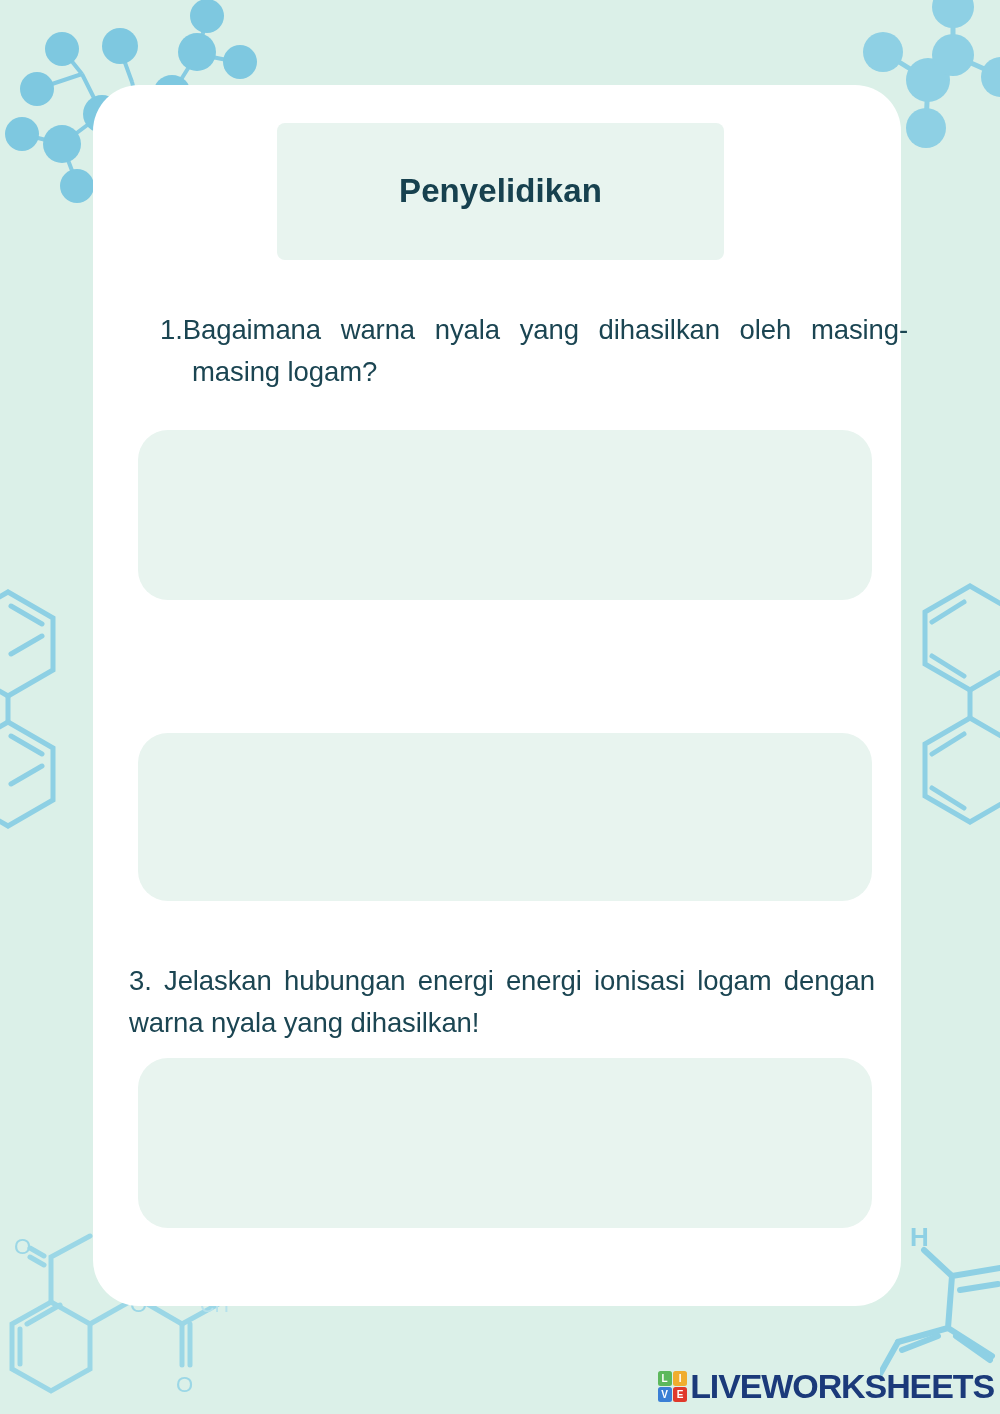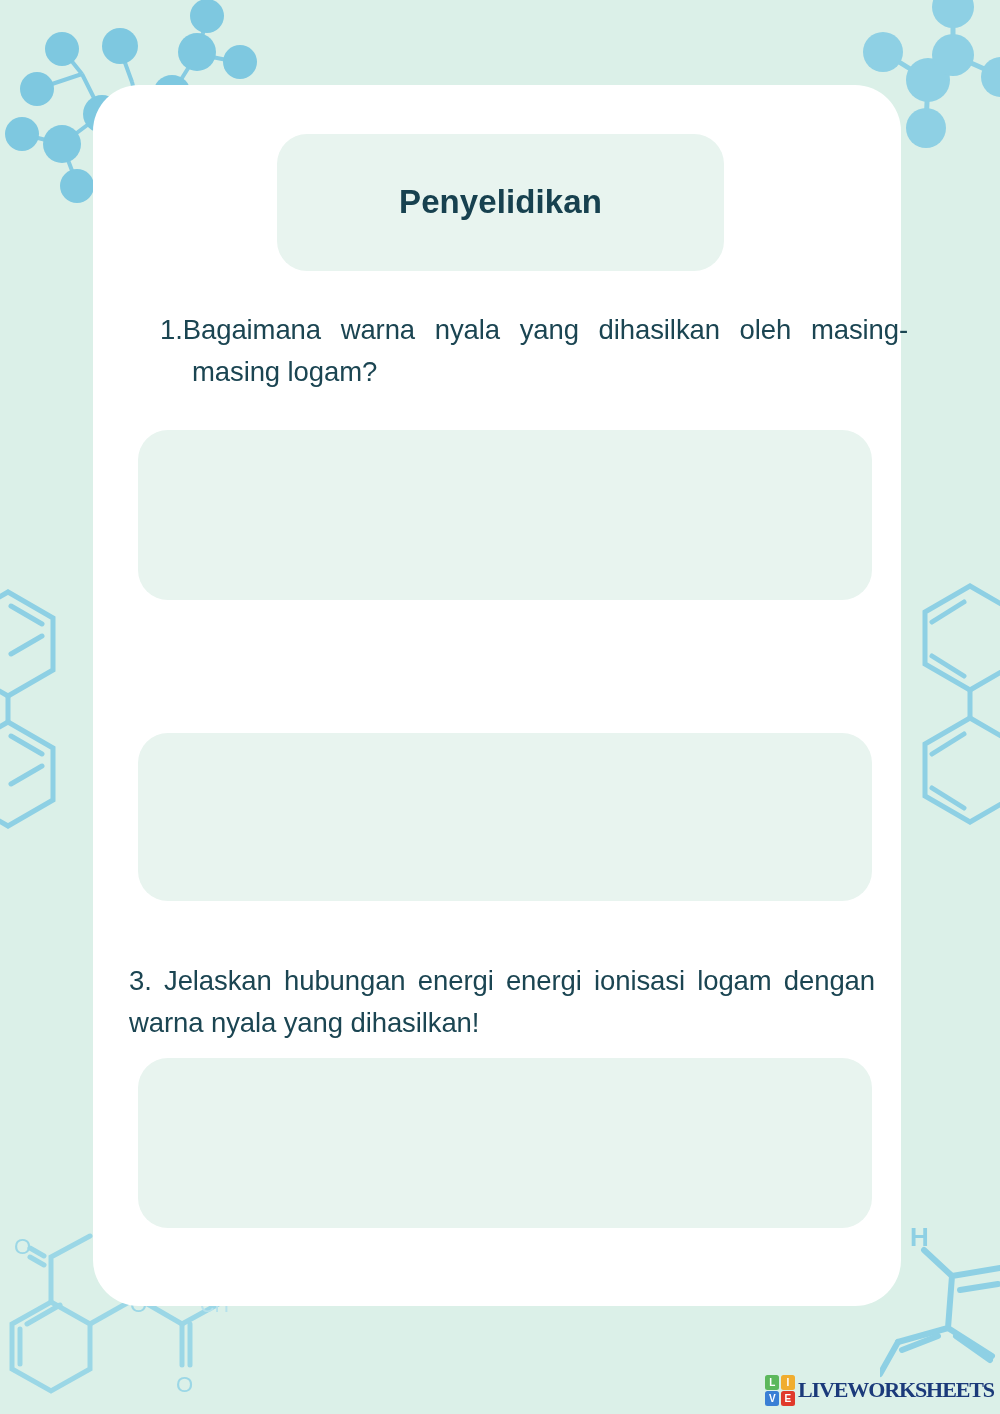--- a/index.html
+++ b/index.html
@@ -28,24 +28,24 @@
     left:93px;top:85px;
     width:808px;height:1221px;
     background:#ffffff;
     border-radius:46px;
     z-index:2;
   }
 
   
   .title-pill{
     position:absolute;
-    left:277px;top:134px;
+    left:277px;top:123px;
     width:447px;height:137px;
     background:#e8f4ef;
-    border-radius:30px;
+    border-radius:8px;
     z-index:3;
     display:flex;
     flex-direction:column;
     align-items:center;
     justify-content:center;
     gap:2px;
   }
   .title-line{
     color:#17414f;
     font-size:33px;
@@ -102,24 +102,24 @@
   .lw-cell{
     display:flex;align-items:center;justify-content:center;
     color:#ffffff;
     font-size:10px;
     font-weight:bold;
     border-radius:2.5px;
     font-family:"Liberation Sans", sans-serif;
   }
   .lw-word{
     color:#1b3a7a;
-    font-size:22px;
+    font-size:34px;
     font-weight:bold;
     letter-spacing:-1.1px;
-    font-family:Liberation Serif, serif;
+    font-family:Liberation Sans, sans-serif;
   }
 </style>
 </head>
 <body>
 
 <div class="page">
 
   <div class="deco">
 
     <svg id="deco-tl" width="330" height="230" viewBox="0 0 330 230">

